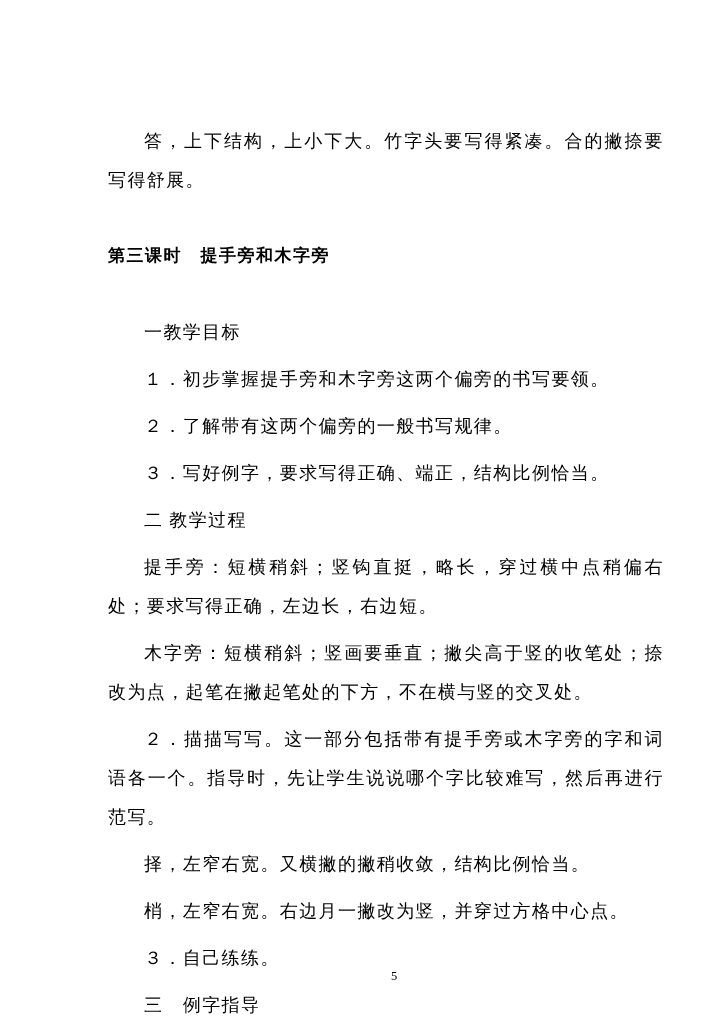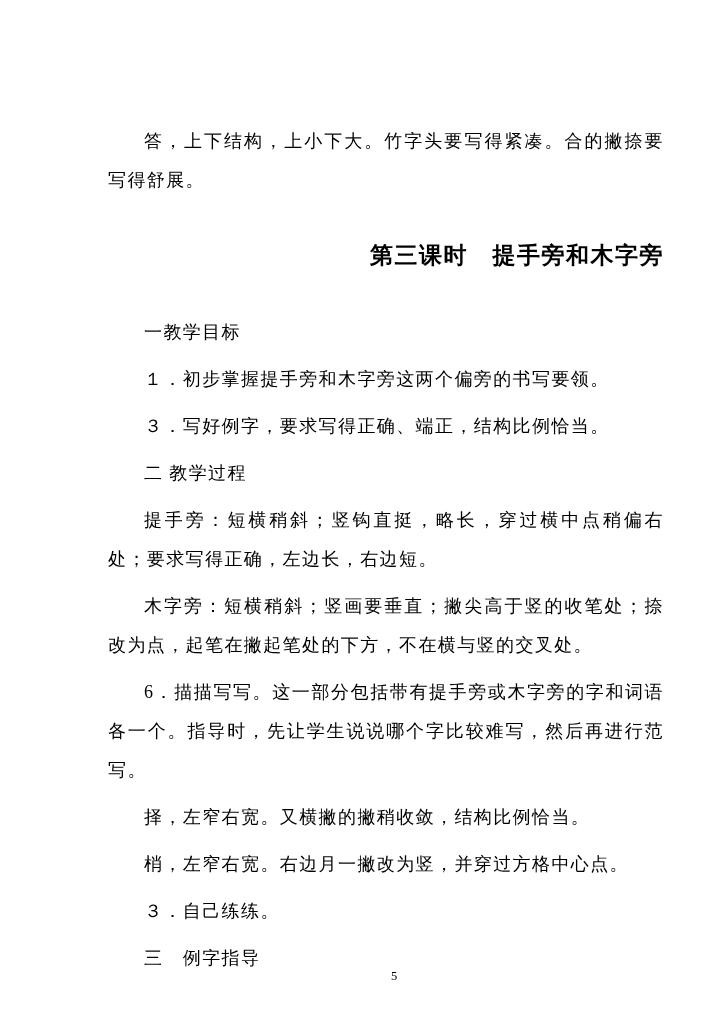--- a/index.html
+++ b/index.html
@@ -19,24 +19,24 @@
   .para {
     font-size: 18px;
     line-height: 39px;
     letter-spacing: 1.4px;
     text-align: justify;
     text-indent: 2em;
   }
   .heading {
     font-family: "Liberation Sans", sans-serif;
     font-weight: bold;
-    font-size: 23px;
+    font-size: 17px;
     line-height: 39px;
     letter-spacing: 1.5px;
-    text-align: right;
+    text-align: left;
     text-indent: 0;
     margin-top: 36px;
     margin-bottom: 38px;
   }
   .page-number {
     position: absolute;
     left: 0;
     bottom: 56px;
     width: 100%;
     text-align: center;
@@ -48,25 +48,26 @@
 <body>
 
 <div class="page">
 
   <p class="para">答，上下结构，上小下大。竹字头要写得紧凑。合的撇捺要写得舒展。</p>
 
   <h2 class="heading">第三课时　提手旁和木字旁</h2>
 
   <p class="para">一教学目标</p>
   <p class="para">１．初步掌握提手旁和木字旁这两个偏旁的书写要领。</p>
+  <p class="para">２．了解带有这两个偏旁的一般书写规律。</p>
   <p class="para">３．写好例字，要求写得正确、端正，结构比例恰当。</p>
   <p class="para">二 教学过程</p>
   <p class="para">提手旁：短横稍斜；竖钩直挺，略长，穿过横中点稍偏右处；要求写得正确，左边长，右边短。</p>
   <p class="para">木字旁：短横稍斜；竖画要垂直；撇尖高于竖的收笔处；捺改为点，起笔在撇起笔处的下方，不在横与竖的交叉处。</p>
-  <p class="para">6．描描写写。这一部分包括带有提手旁或木字旁的字和词语各一个。指导时，先让学生说说哪个字比较难写，然后再进行范写。</p>
+  <p class="para">２．描描写写。这一部分包括带有提手旁或木字旁的字和词语各一个。指导时，先让学生说说哪个字比较难写，然后再进行范写。</p>
   <p class="para">择，左窄右宽。又横撇的撇稍收敛，结构比例恰当。</p>
   <p class="para">梢，左窄右宽。右边月一撇改为竖，并穿过方格中心点。</p>
   <p class="para">３．自己练练。</p>
   <p class="para">三　例字指导</p>
 
   <div class="page-number">5</div>
 
 </div>
 
 </body></html>

